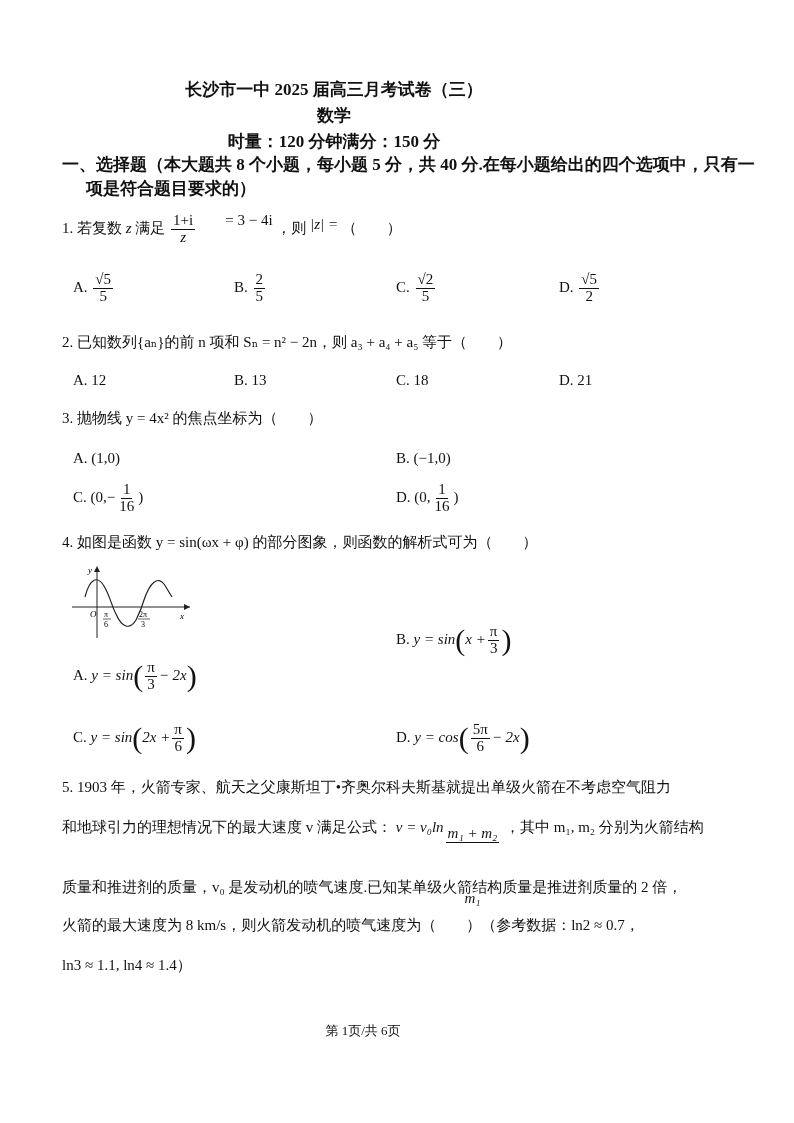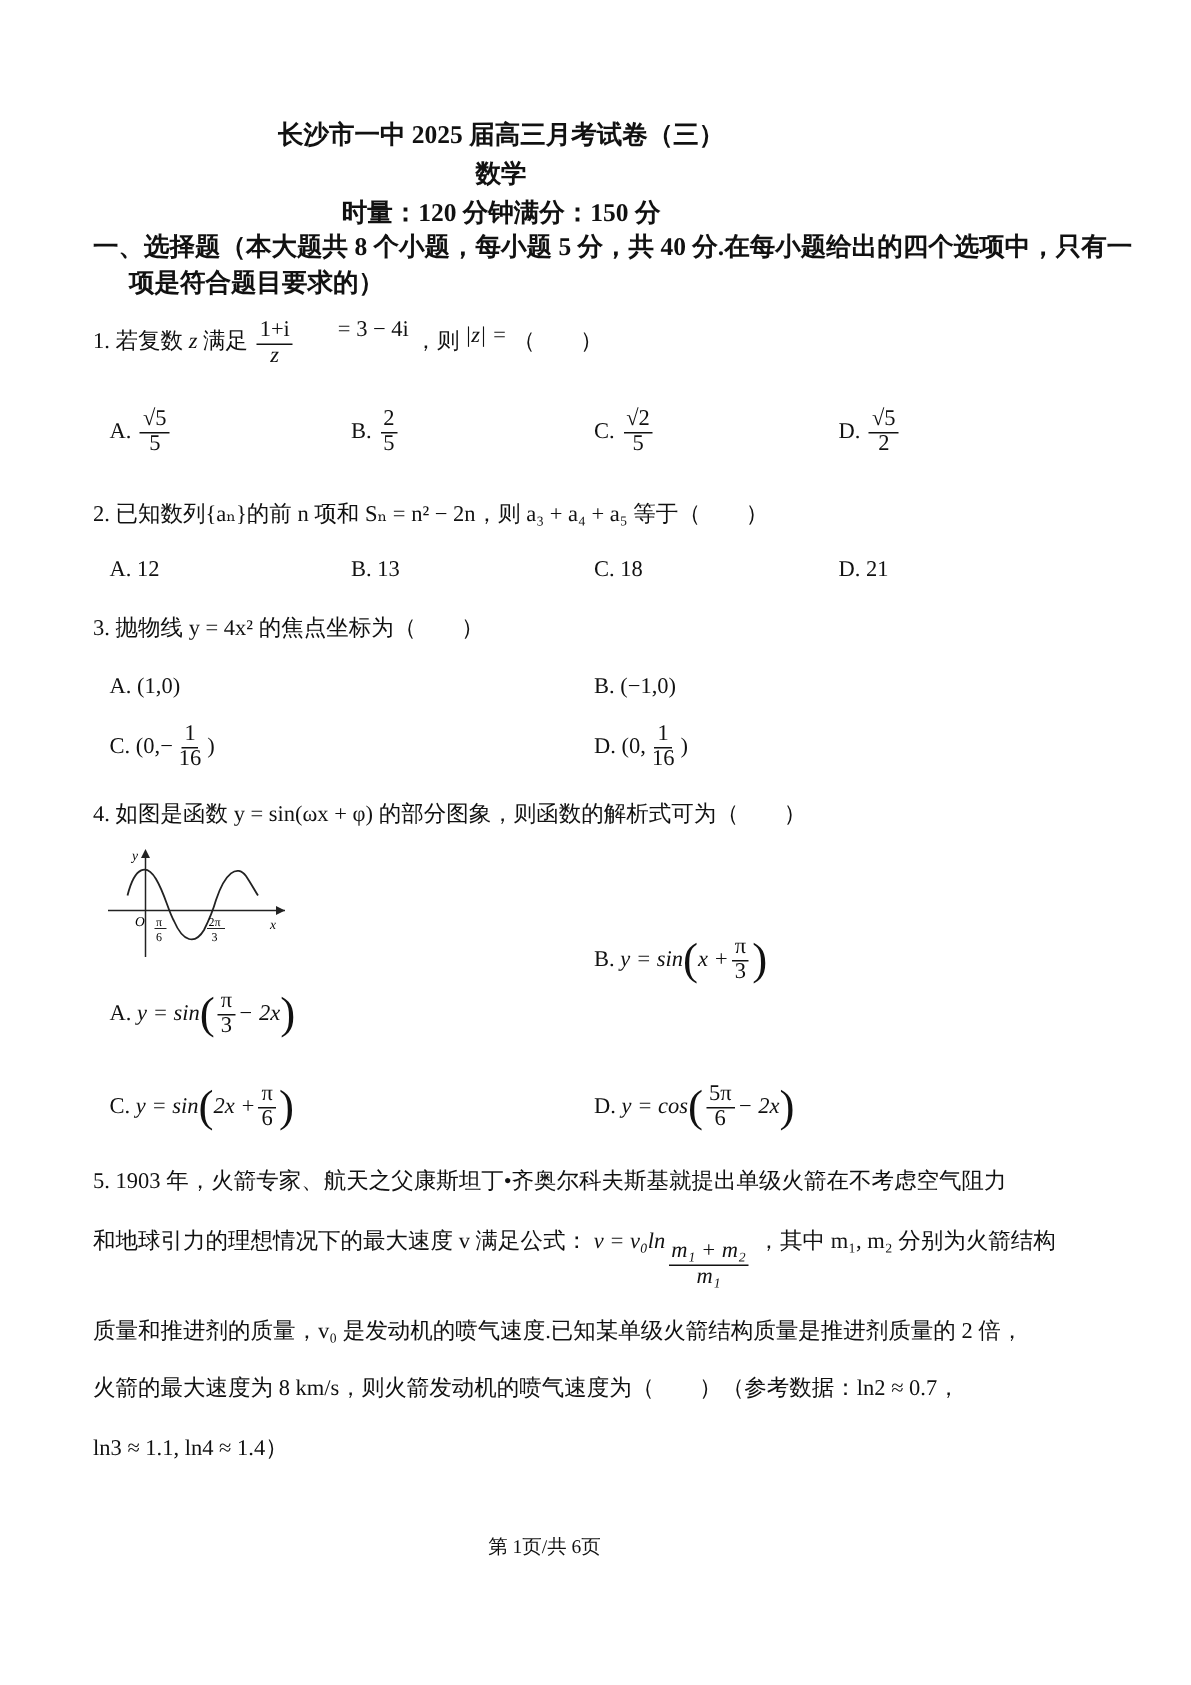--- a/index.html
+++ b/index.html
@@ -148,21 +148,21 @@
   <span>D.</span>
   <span class="mi">y = cos</span><span class="bigparen">(</span><span class="frac">
       <span class="num">5π</span>
       <span class="den">6</span>
     </span><span class="mi">− 2x</span><span class="bigparen">)</span>
 </div>
 
 <div class="abs q" style="top:778px;">5. 1903 年，火箭专家、航天之父康斯坦丁•齐奥尔科夫斯基就提出单级火箭在不考虑空气阻力</div>
 <div class="abs q" style="top:818px;">
   <span>和地球引力的理想情况下的最大速度 v 满足公式：</span>
-  <span class="mi">v = v₀ln</span><span class="frac" style="vertical-align:-6px;">
+  <span class="mi">v = v₀ln</span><span class="frac" style="vertical-align:-6px;gap:48px;">
       <span class="num mi">m₁ + m₂</span>
       <span class="den mi">m₁</span>
     </span>
   <span>，其中 m₁, m₂ 分别为火箭结构</span>
 </div>
 <div class="abs q" style="top:878px;">质量和推进剂的质量，v₀ 是发动机的喷气速度.已知某单级火箭结构质量是推进剂质量的 2 倍，</div>
 <div class="abs q" style="top:916px;">火箭的最大速度为 8 km/s，则火箭发动机的喷气速度为（　　）（参考数据：ln2 ≈ 0.7，</div>
 <div class="abs q" style="top:956px;">ln3 ≈ 1.1, ln4 ≈ 1.4）</div>
 
 <div class="abs footer" style="top:1022px;">第 1页/共 6页</div>

